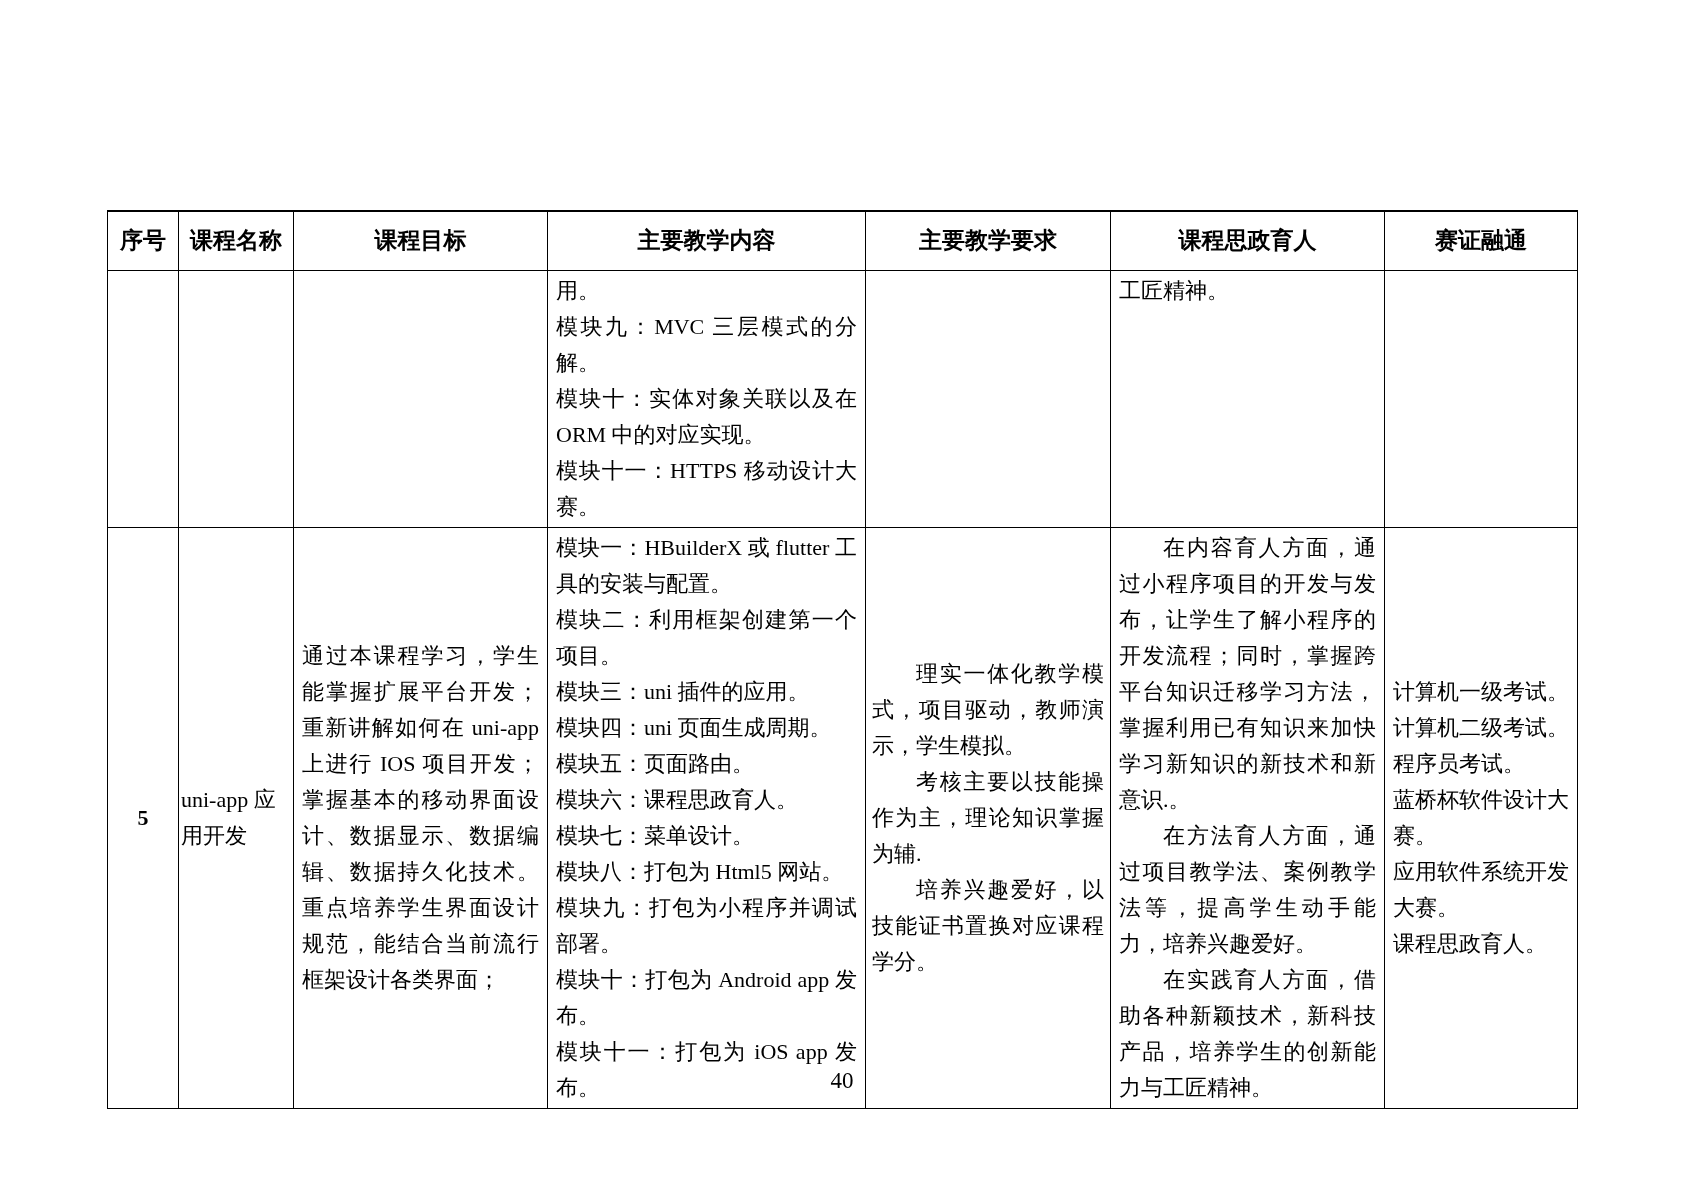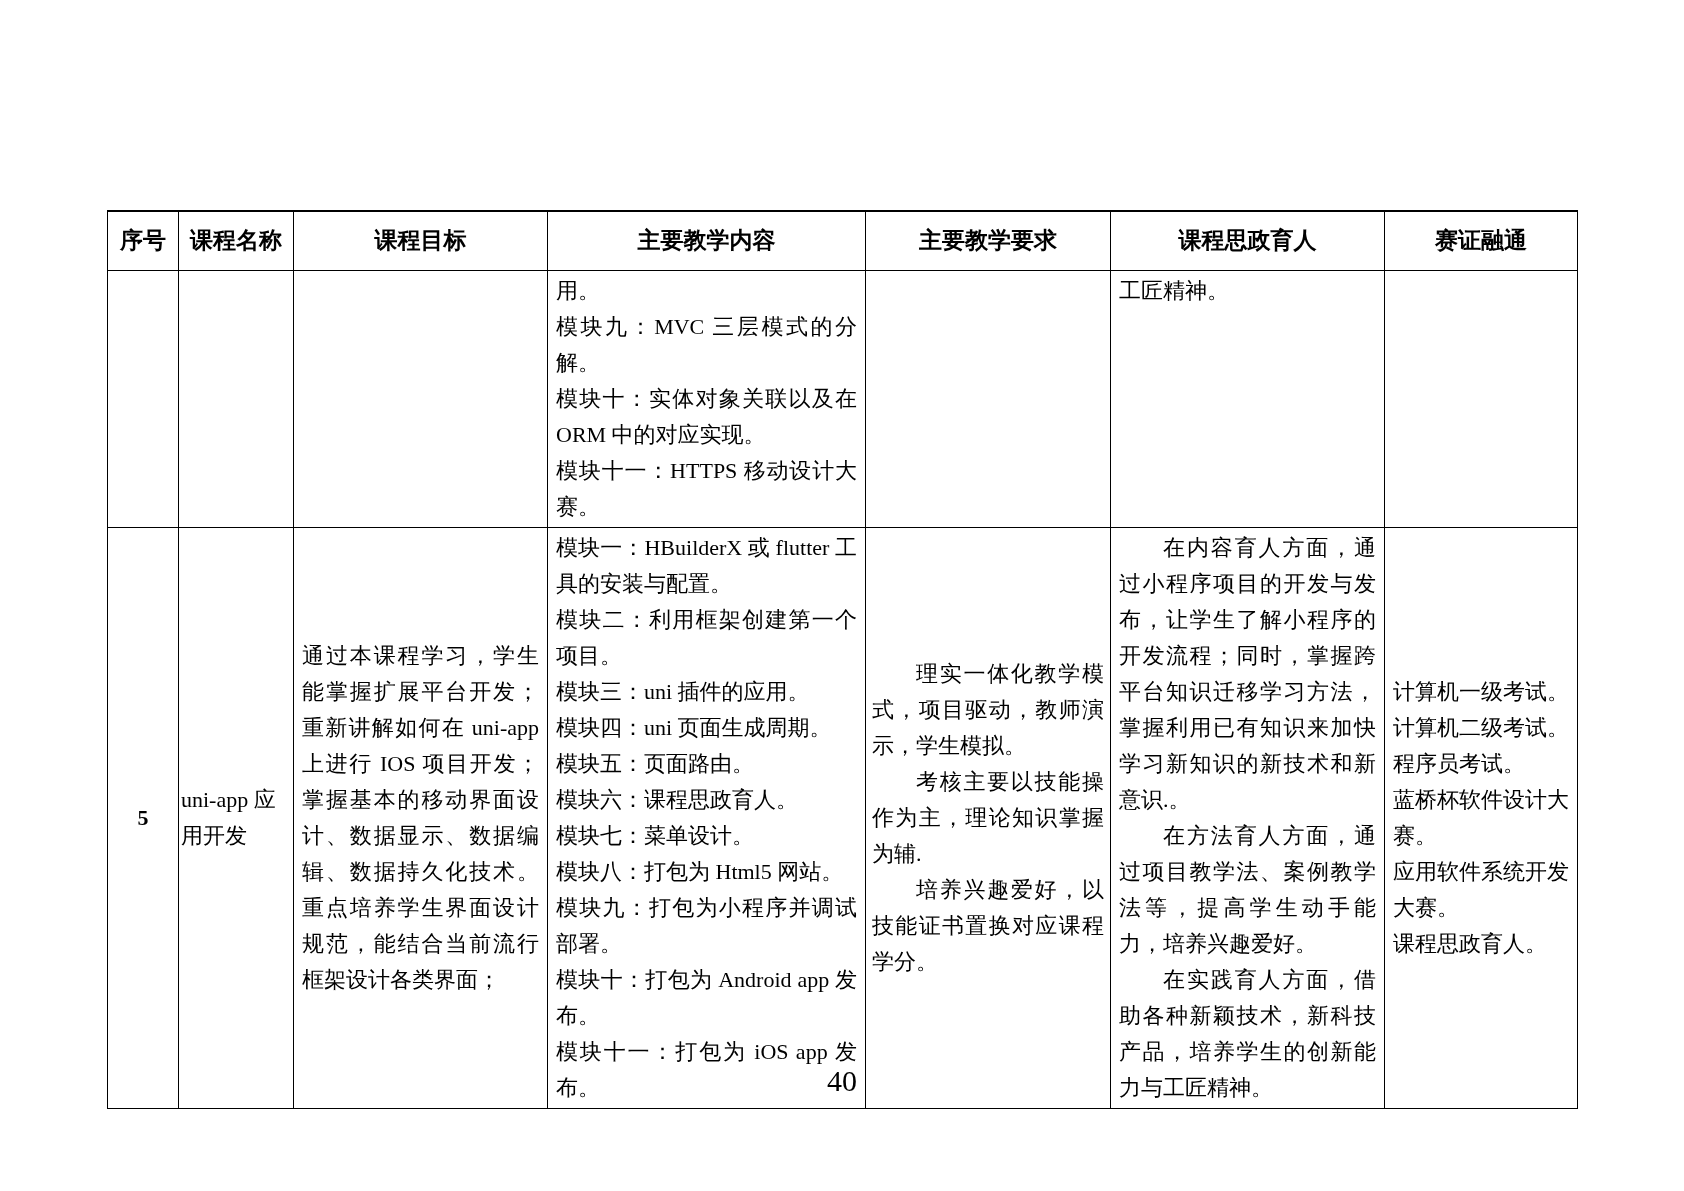--- a/index.html
+++ b/index.html
@@ -65,21 +65,21 @@
   }
   td.c-req { padding: 19px 6px; }
   td.indent p { text-indent: 2em; }
   td.c-cert p { text-align: left; font-family: Liberation Serif, serif; }
   .page-number {
     position: absolute;
     left: 0;
     top: 1066px;
     width: 1684px;
     text-align: center;
-    font-size: 30px;
+    font-size: 23px;
     line-height: 30px;
   }
 </style>
 </head>
 <body>
 
 <div class="page">
 
   <table class="course-table">
     <colgroup>

